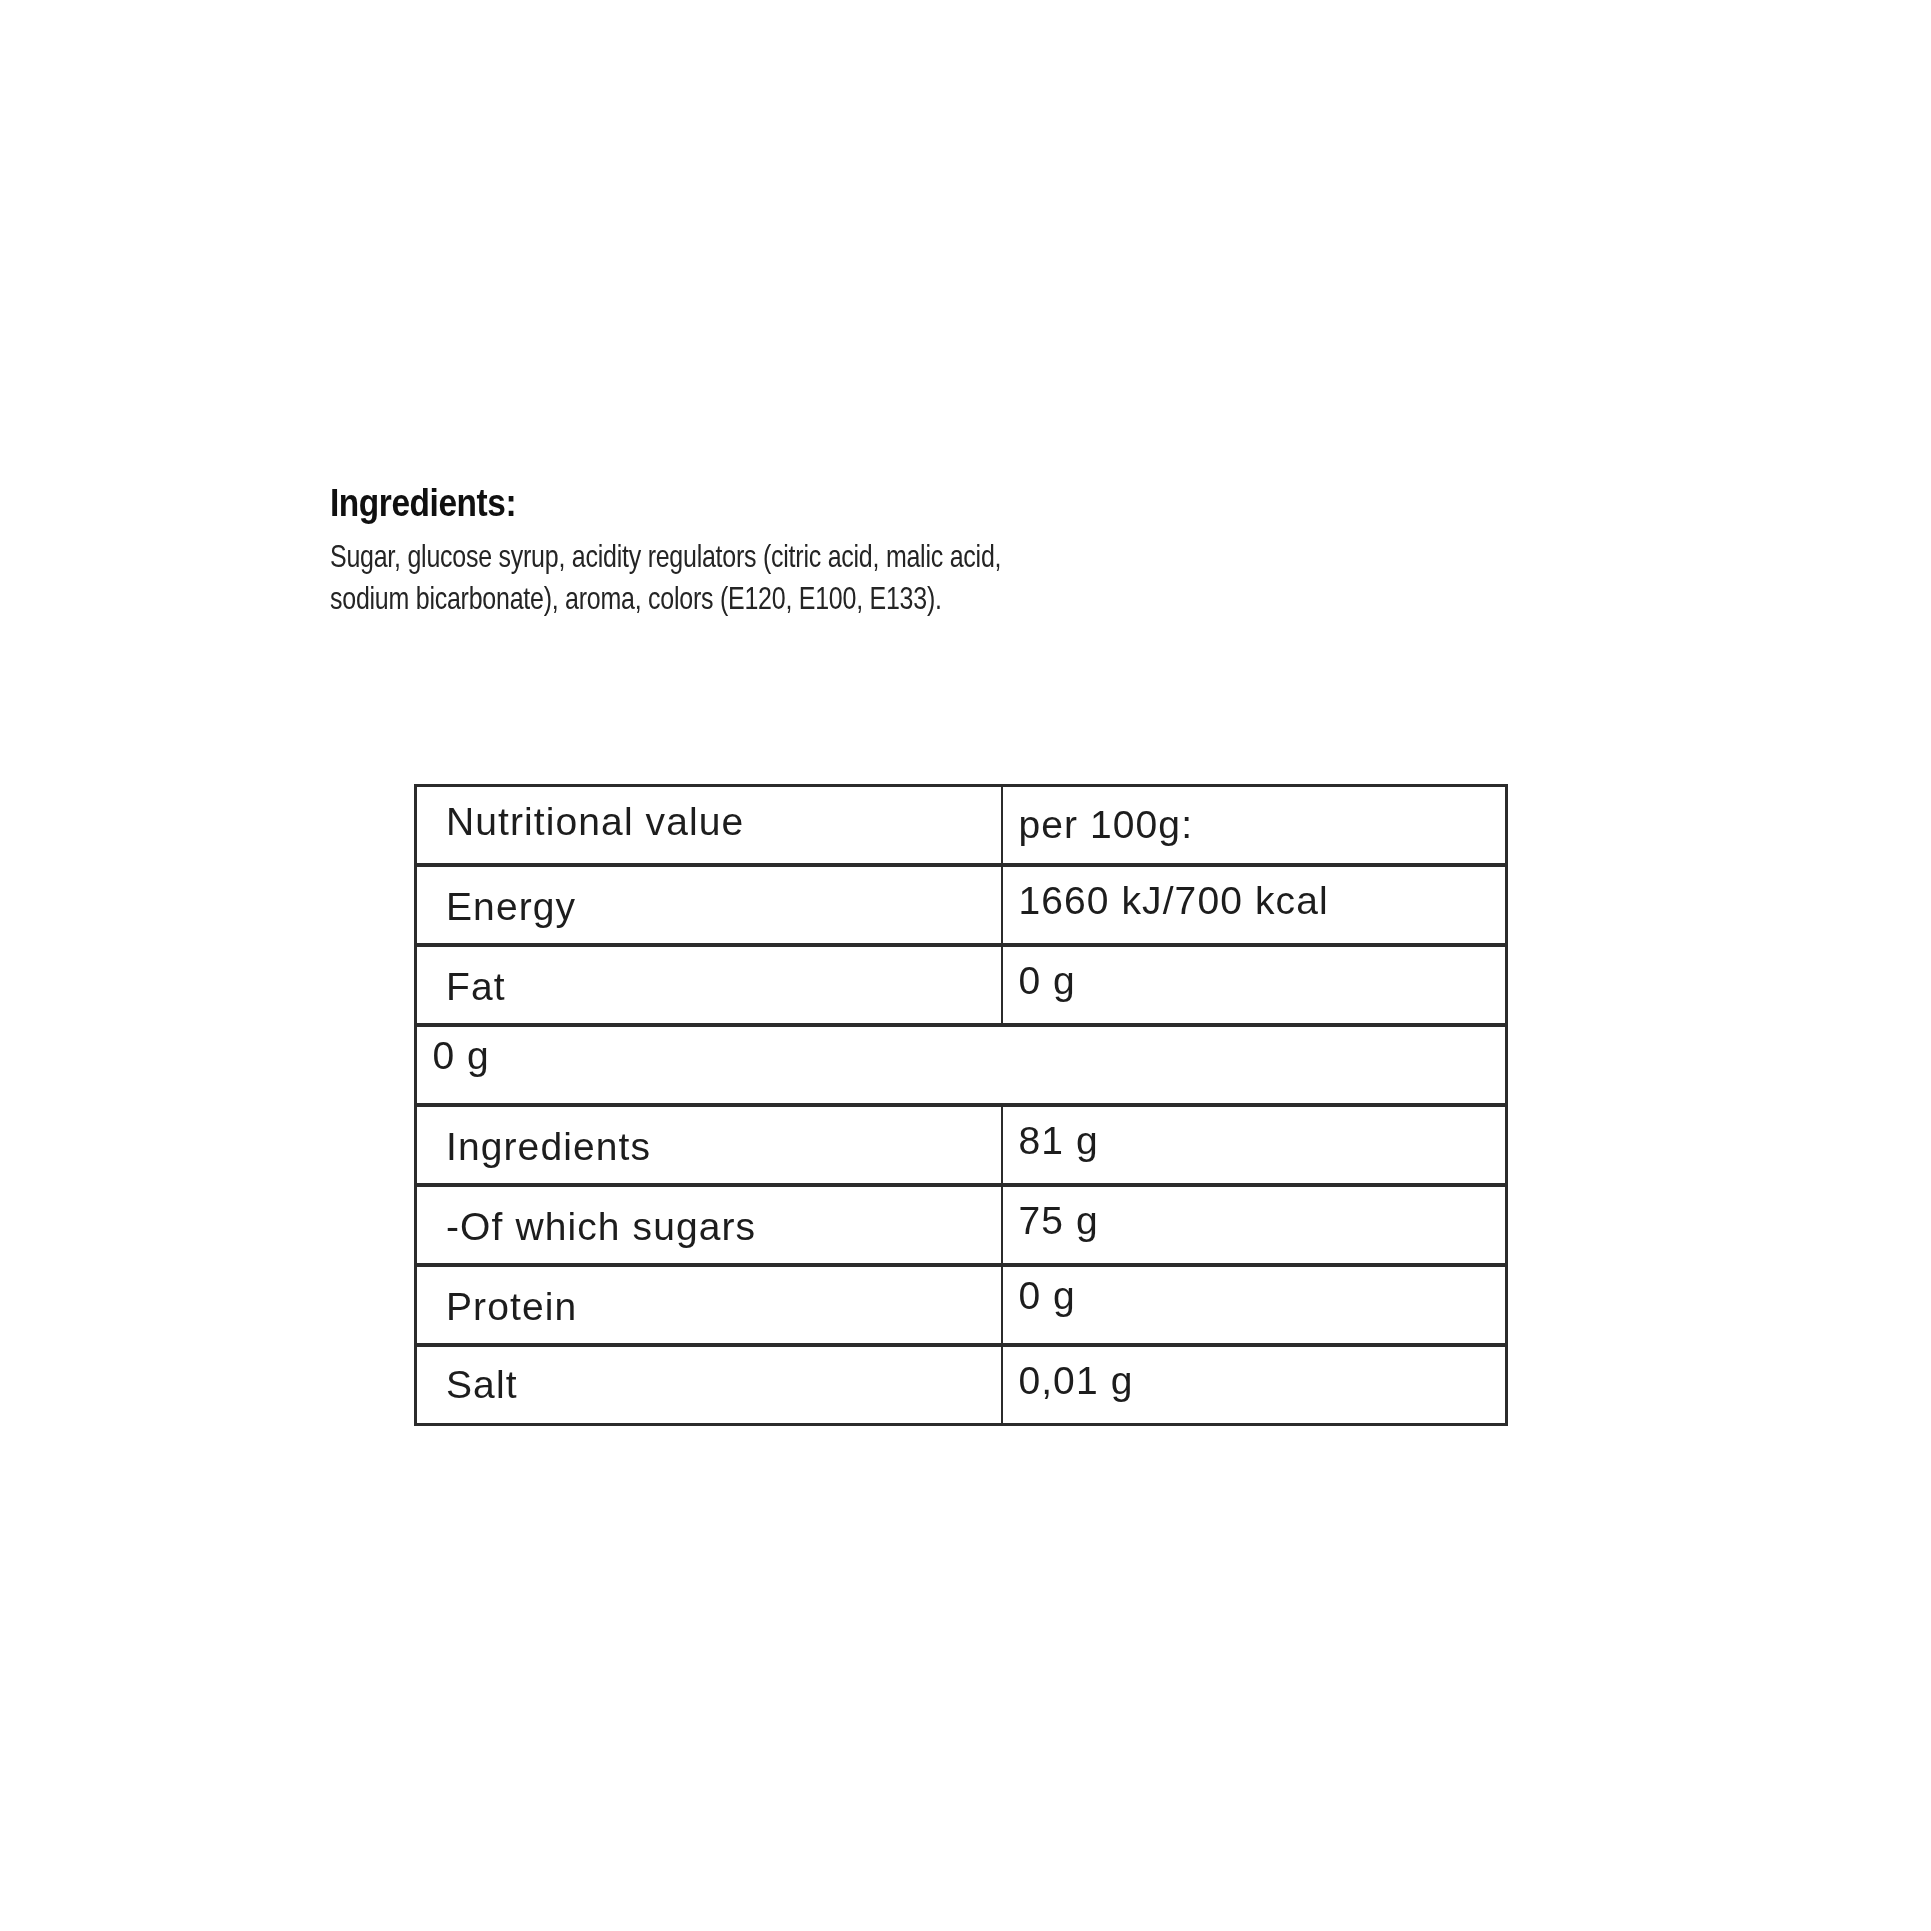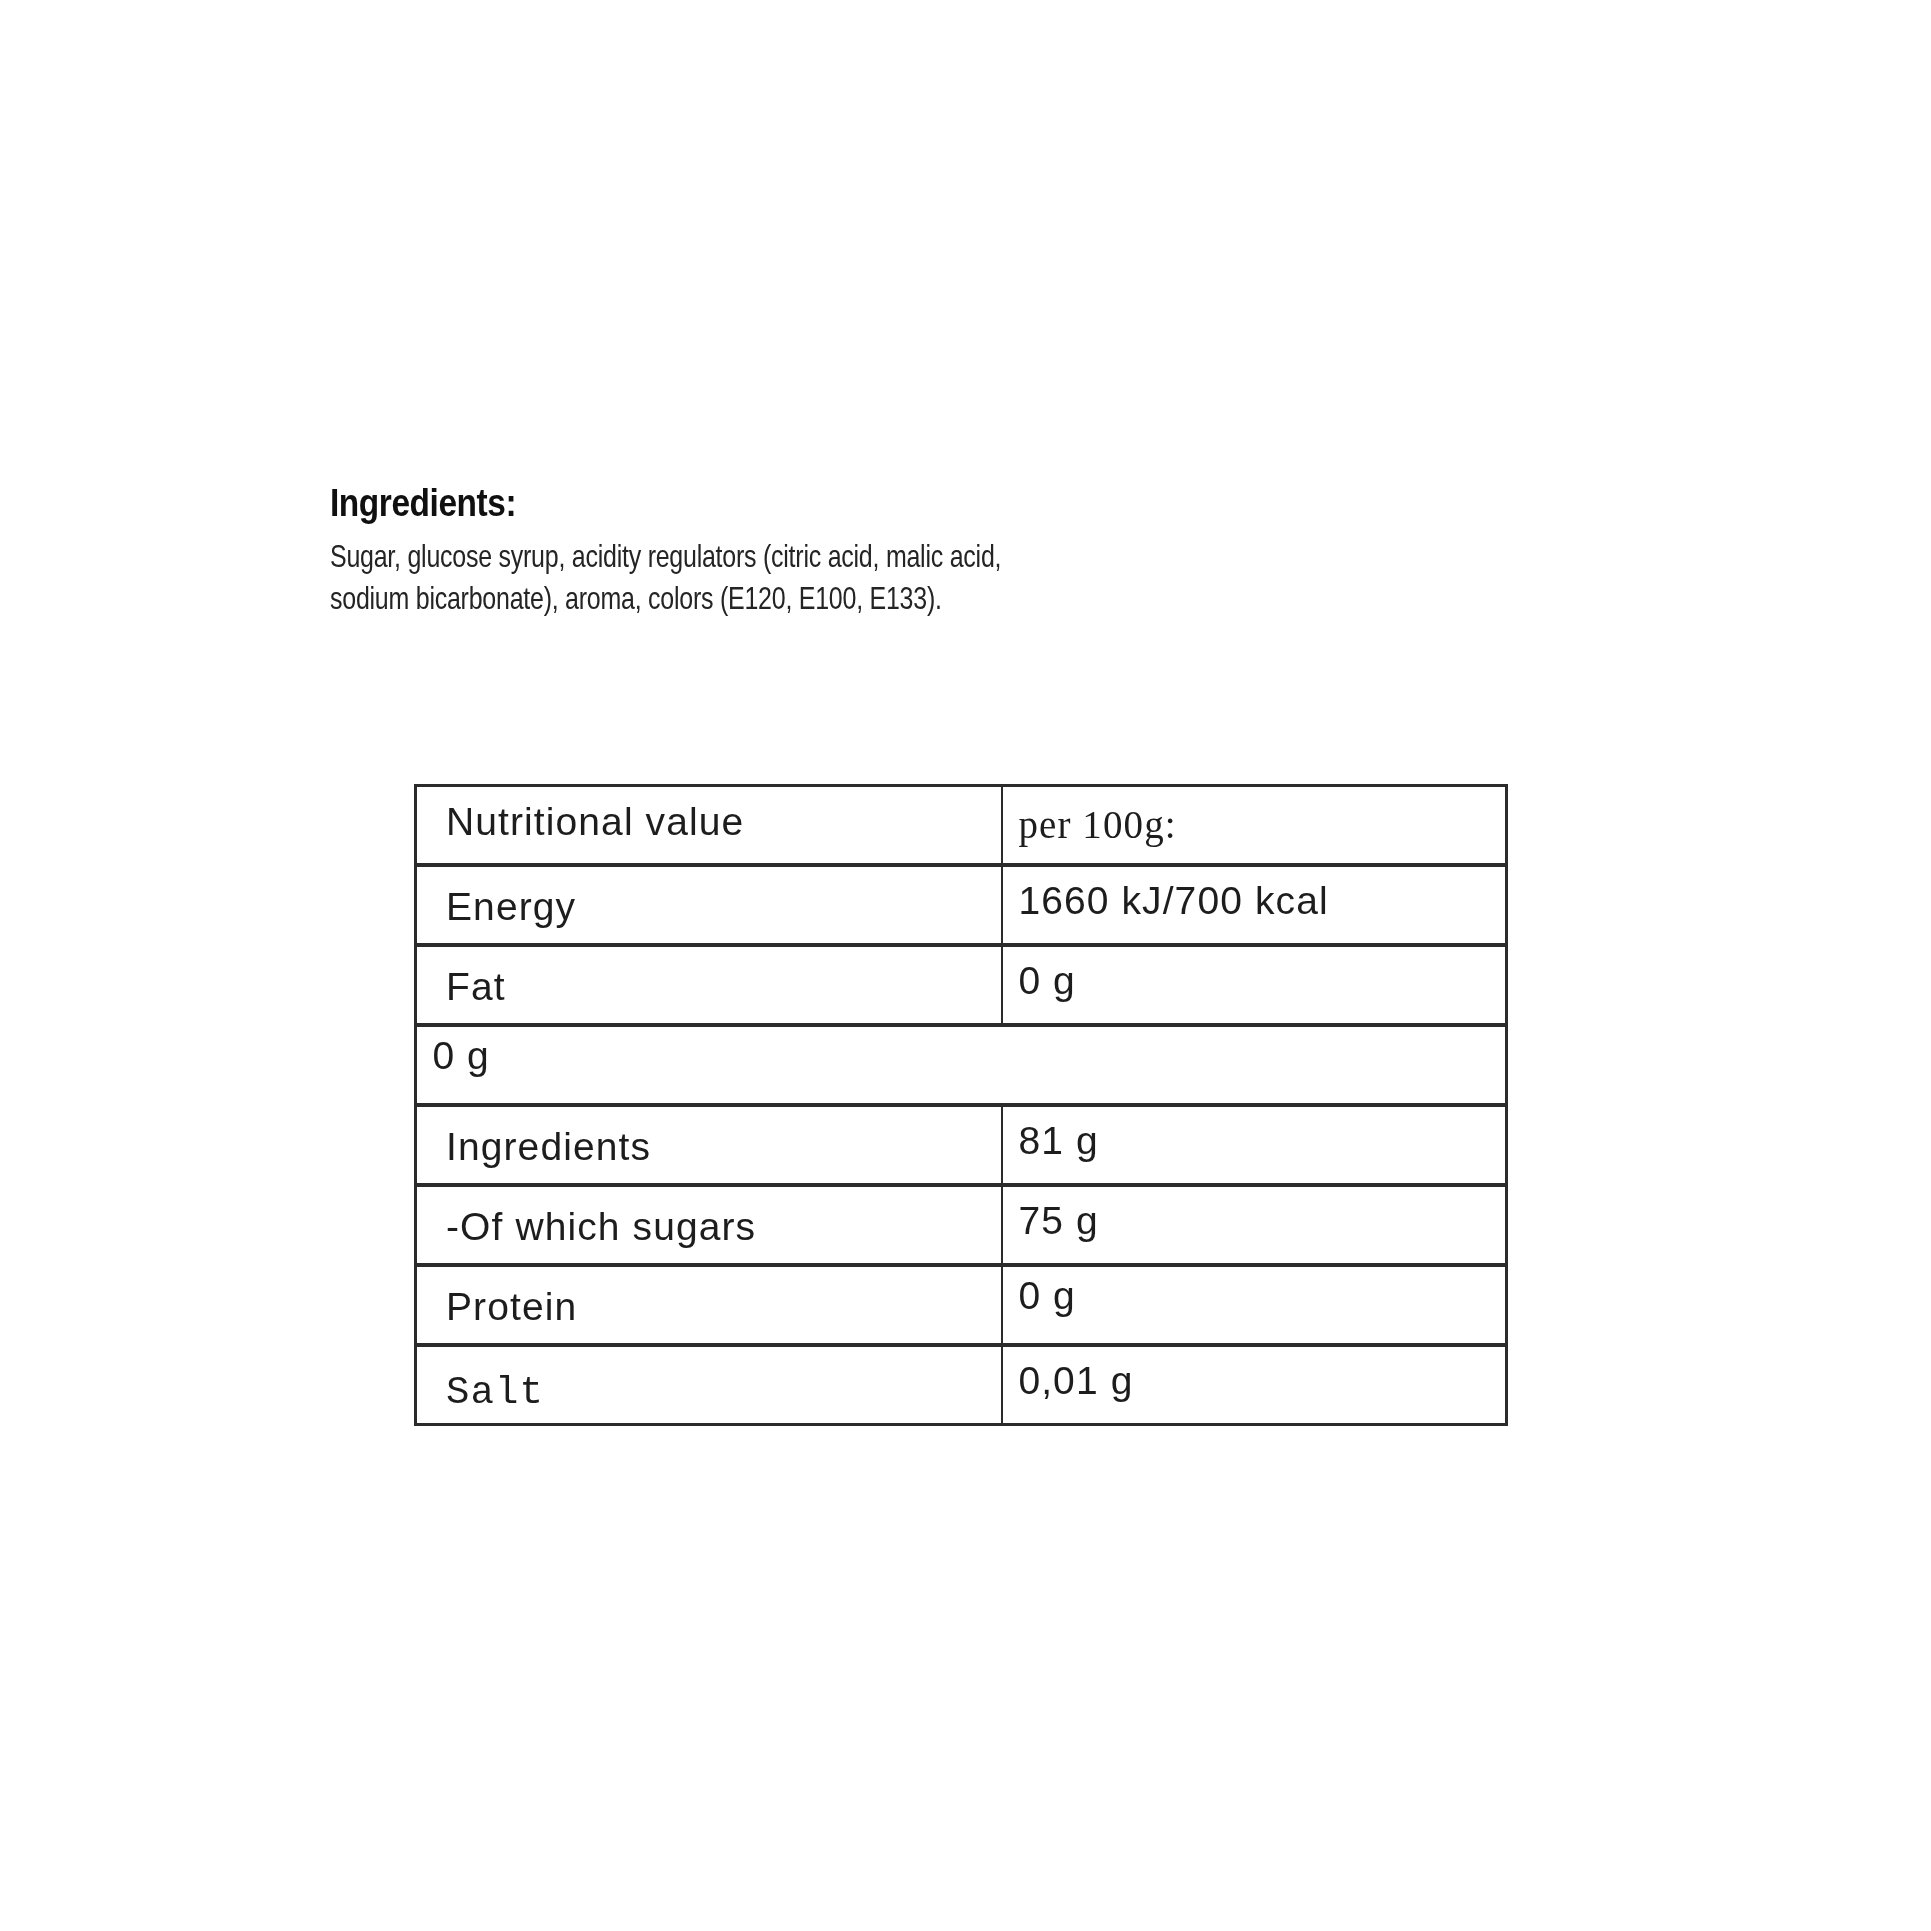--- a/index.html
+++ b/index.html
@@ -79,24 +79,24 @@
   .tcell.label{
     width:586px;
     border-right:2.9px solid var(--border,#2b2b2b);
     padding:0 0 14.5px 29px;
   }
   .tcell.value{
     flex:1;
     padding:0 0 20px 15.4px;
   }
   .trow:first-child .tcell.label{padding-bottom:19.3px;}
-  .trow:first-child .tcell.value{padding-bottom:16.4px;font-family:Liberation Serif, serif;}
+  .trow:first-child .tcell.value{padding-bottom:16.4px;}
   .trow:nth-child(4) .tcell.value,
   .trow:nth-child(7) .tcell.value{padding-bottom:25px;}
-  .trow:last-child .tcell.label{padding-bottom:8px;font-family:Liberation Mono, monospace;}
+  .trow:last-child .tcell.label{padding-bottom:16px;}
 </style>
 </head>
 <body>
 
 <div class="canvas">
 
   <div class="ingredients">
     <div class="ing-heading">Ingredients:</div>
     <div class="ing-body">
       <div>Sugar, glucose syrup, acidity regulators (citric acid, malic acid,</div>

